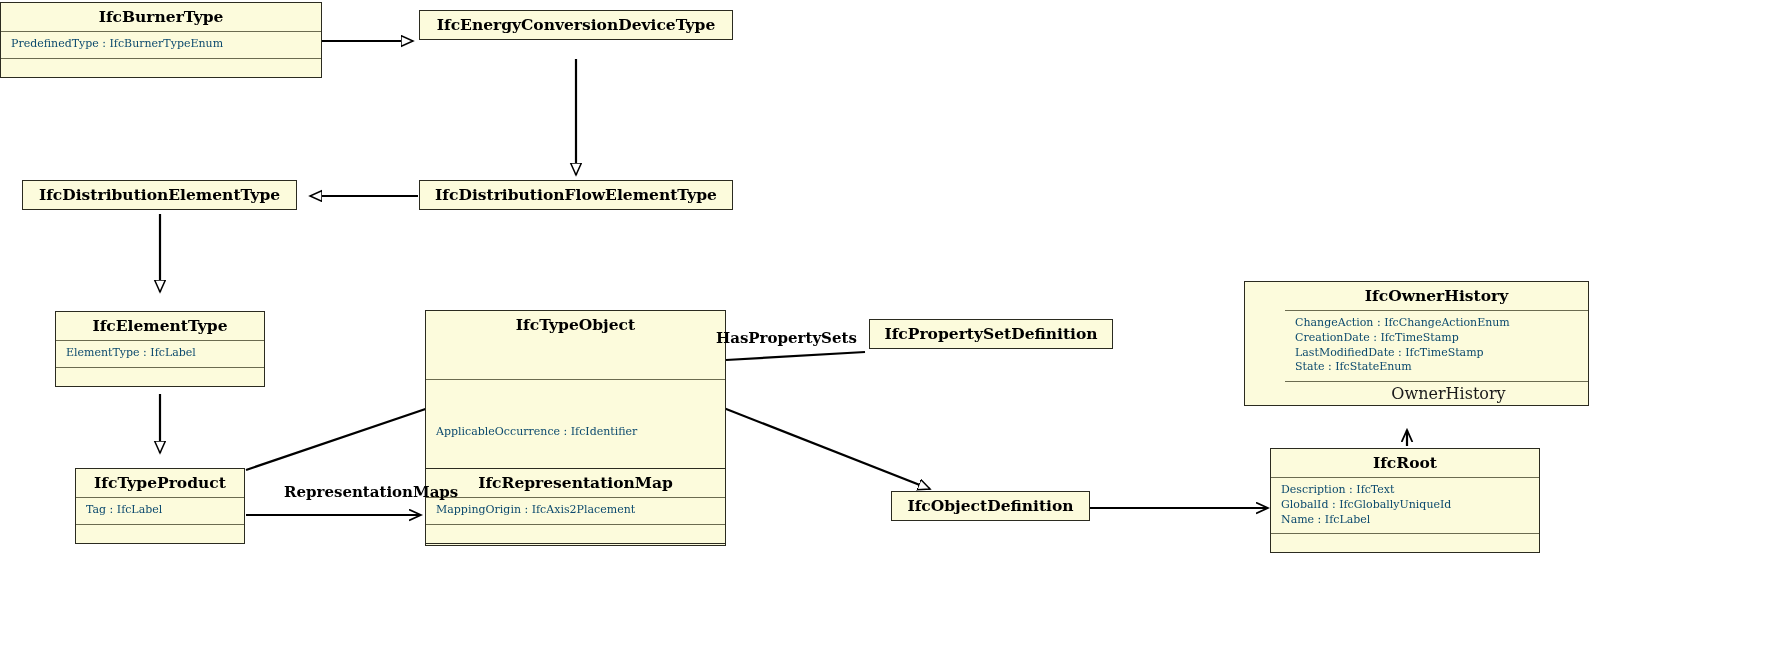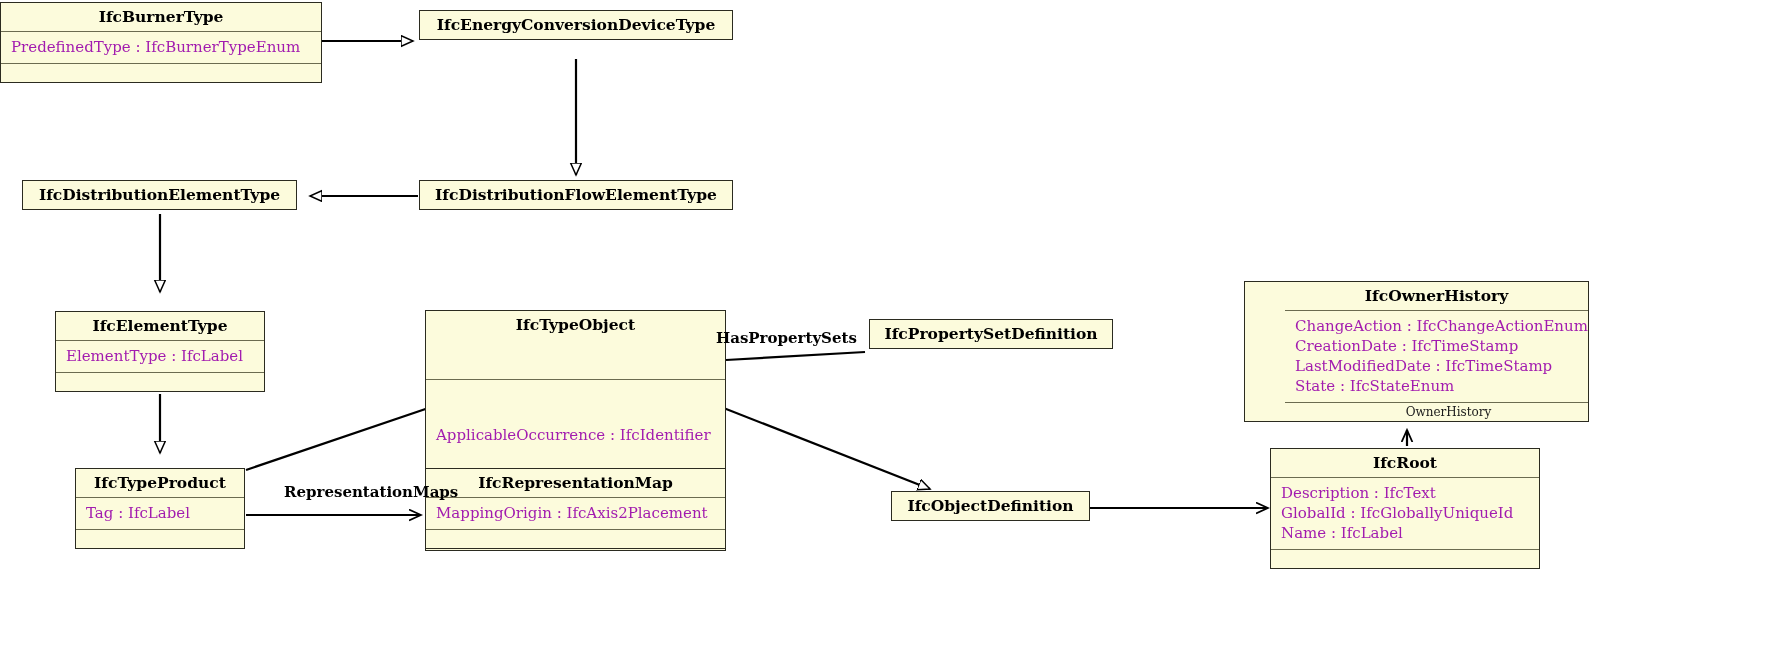--- a/index.html
+++ b/index.html
@@ -42,30 +42,30 @@
   .uml-sep {
     height: 0;
     border-top: 1.4px solid #6b6b50;
     width: 100%;
   }
   .uml-attrs {
     padding: 5px 10px 6px 10px;
     background: #fcfbdc;
   }
   .uml-attr {
-    font-size: 15px;
-    color: #a21caf;
+    font-size: 11px;
+    color: #0c4a6e;
     line-height: 1.34;
     white-space: nowrap;
   }
   .uml-ops {
     min-height: 18px;
     background: #fcfbdc;
     padding: 2px 10px;
-    font-size: 12px;
+    font-size: 16px;
     color: #1a1a1a;
     text-align: center;
     white-space: nowrap;
     margin-left: 24px;
   }
   .edge-label {
     position: absolute;
     font-family: "DejaVu Serif", "Liberation Serif", serif;
     font-weight: bold;
     font-size: 15px;

